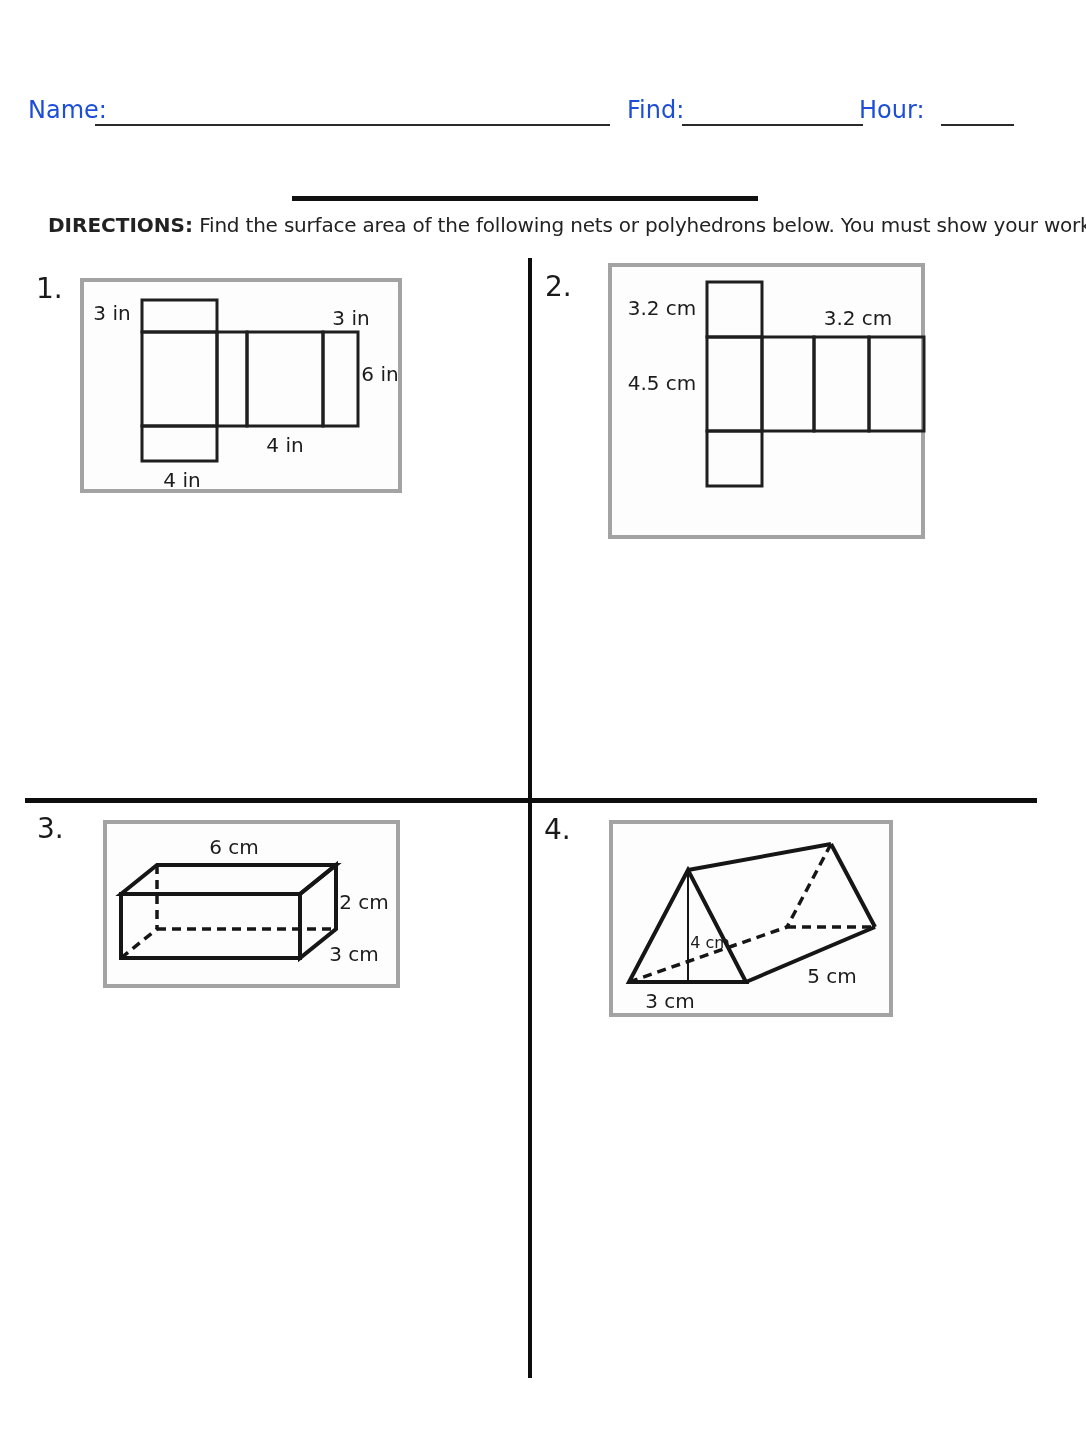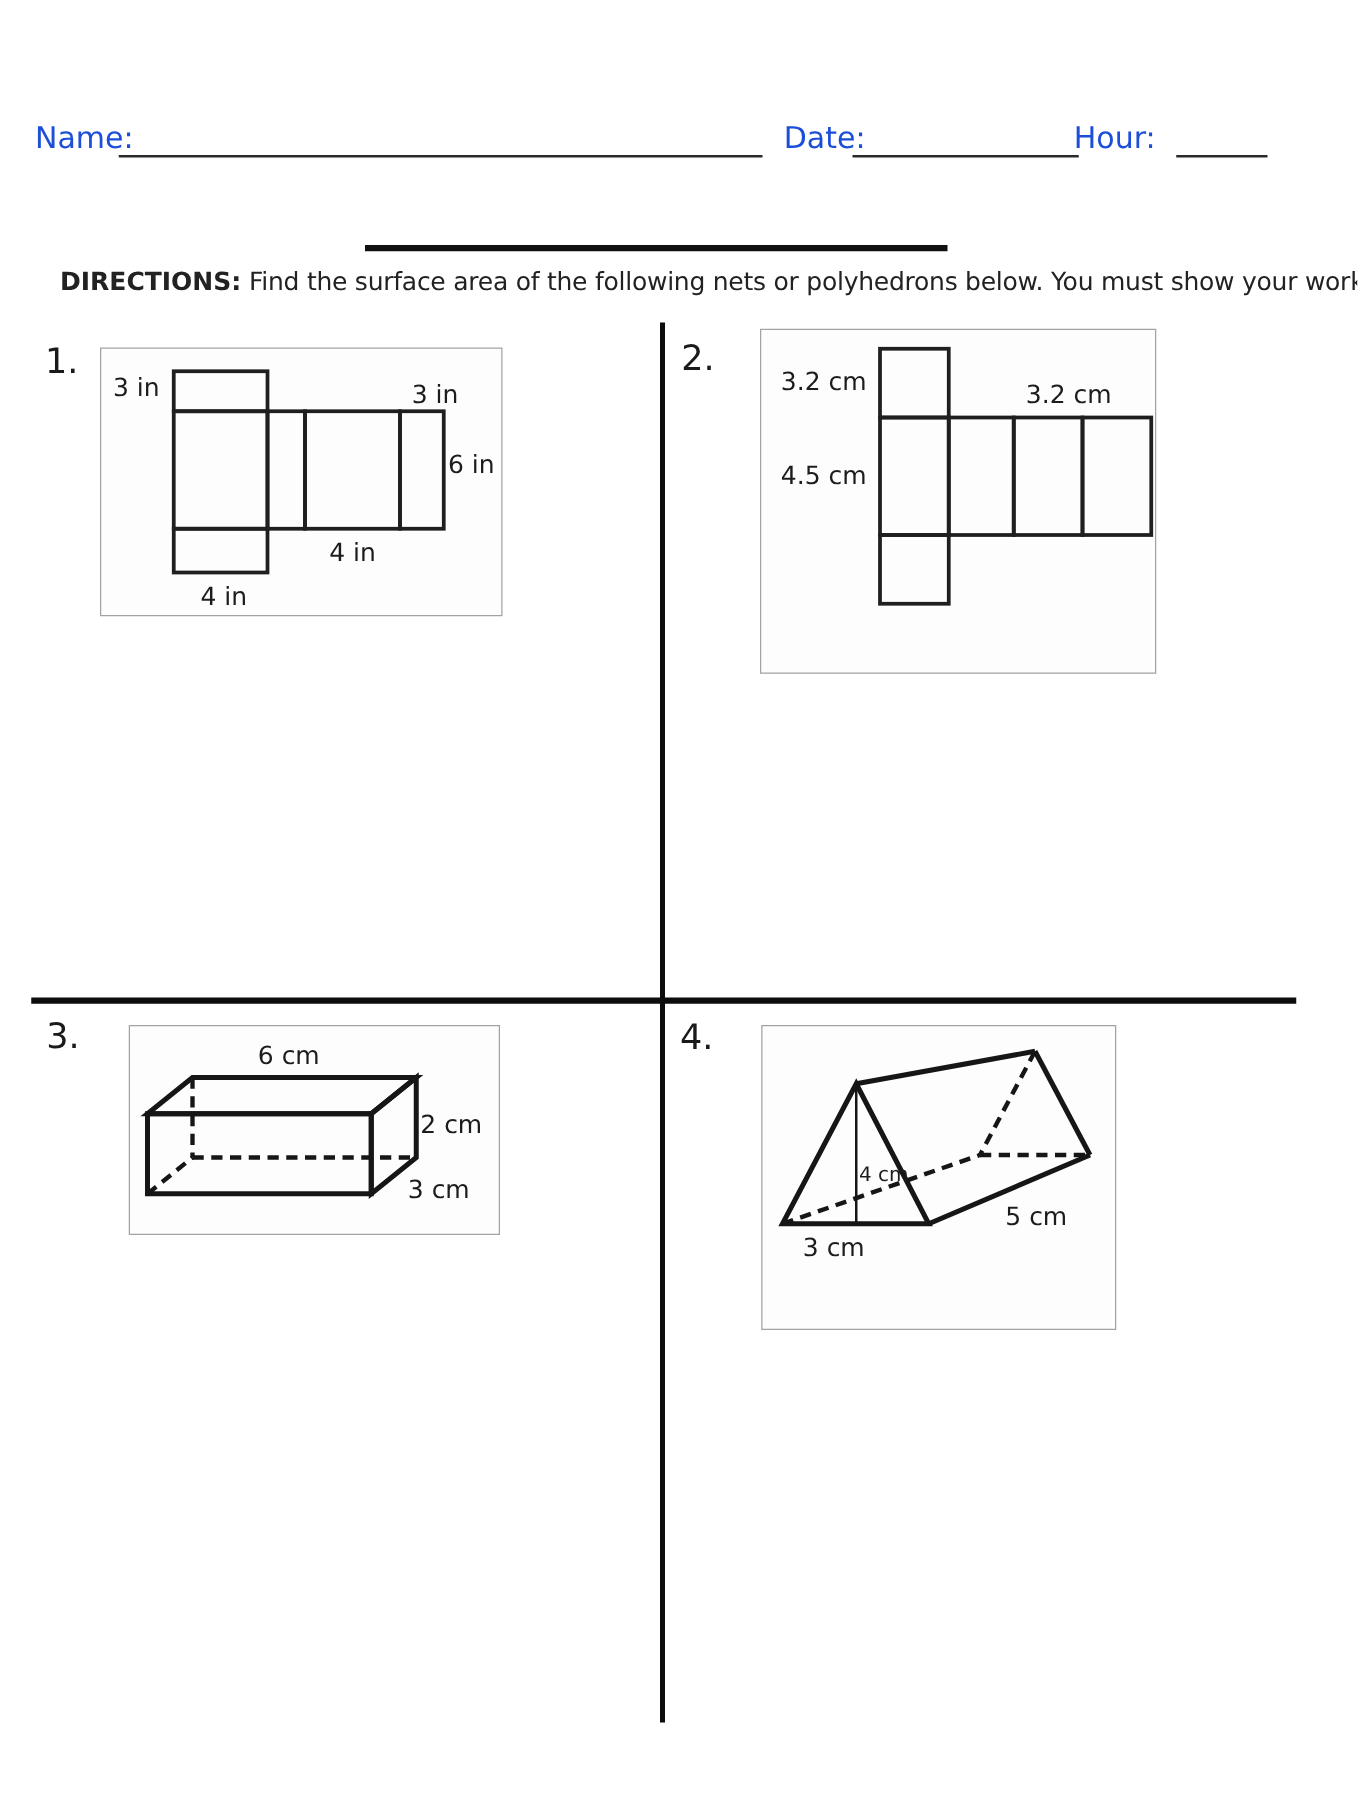--- a/index.html
+++ b/index.html
@@ -38,21 +38,21 @@
   
   .v-divider { left: 528px; top: 258px; width: 4px; height: 1120px; background: #0d0d0d; }
   .h-divider { left: 25px; top: 798px; width: 1012px; height: 5px; background: #0d0d0d; }
 
   
   .prob-num { font-size: 28px; color: #1a1a1a; }
 
   .figure-box {
     position: absolute;
     background: #fdfdfd;
-    border: 1px solid #a3a3a3;
+    border: 4px solid #a3a3a3;
   }
   .figure-box svg { display: block; }
 
   svg text {
     font-family: "DejaVu Sans", "Liberation Sans", sans-serif;
     fill: #1c1c1c;
     font-size: 20px;
   }
   svg .small-dim { font-size: 16px; }
 
@@ -62,21 +62,21 @@
   .thin-edge { fill: none; stroke: #161616; stroke-width: 2; }
 </style>
 </head>
 <body>
 
 <div class="page">
 
   <span class="abs field-label" style="left:28px; top:96px;">Name:</span>
   <div class="abs blank-line" style="left:95px; top:124px; width:515px;"></div>
 
-  <span class="abs field-label" style="left:627px; top:96px;">Date:</span>
+  <span class="abs field-label" style="left:627px; top:96px;">Find:</span>
   <div class="abs blank-line" style="left:682px; top:124px; width:181px;"></div>
 
   <span class="abs field-label" style="left:859px; top:96px;">Hour:</span>
   <div class="abs blank-line" style="left:941px; top:124px; width:73px;"></div>
 
   <div class="abs title-underline"></div>
 
   <div class="abs directions"><b>DIRECTIONS:</b><span> Find the surface area of the following nets or polyhedrons below. You must show your work!</span></div>
 
   <div class="abs v-divider"></div>
@@ -132,21 +132,21 @@
       <polygon points="193,70 229,41 229,105 193,134" class="solid-edge"></polygon>
 
       <text x="127" y="30" text-anchor="middle">6 cm</text>
       <text x="257" y="85" text-anchor="middle">2 cm</text>
       <text x="247" y="137" text-anchor="middle">3 cm</text>
     </svg>
   </div>
 
   <span class="abs prob-num" style="left:544px; top:813px;">4.</span>
 
-  <div class="figure-box" style="left:609px; top:820px; width:284px; height:244px;">
+  <div class="figure-box" style="left:609px; top:820px; width:284px; height:197px;">
     <svg width="284" height="197" viewBox="0 0 284 197">
 
       <polyline points="218,20 174,103" class="dashed-edge"></polyline>
       <polyline points="174,103 262,103" class="dashed-edge"></polyline>
       <polyline points="16,158 174,103" class="dashed-edge"></polyline>
 
       <polyline points="75,46 75,158" class="thin-edge"></polyline>
 
       <polygon points="75,46 16,158 133,158" class="solid-edge"></polygon>
       <polyline points="75,46 218,20" class="solid-edge"></polyline>

